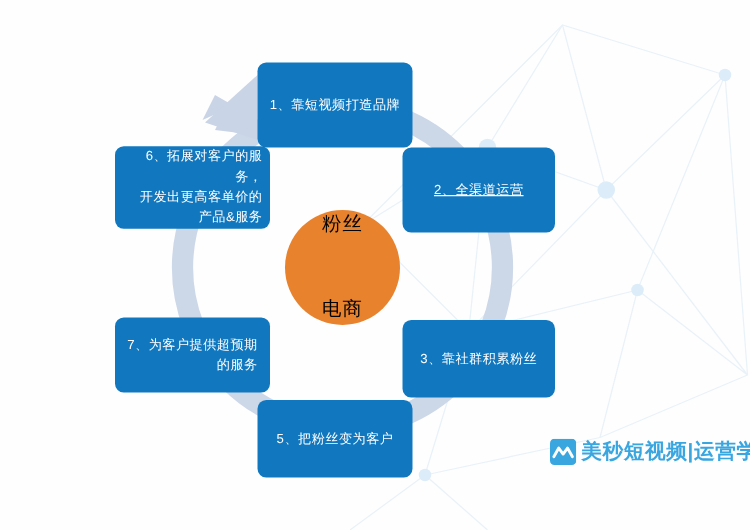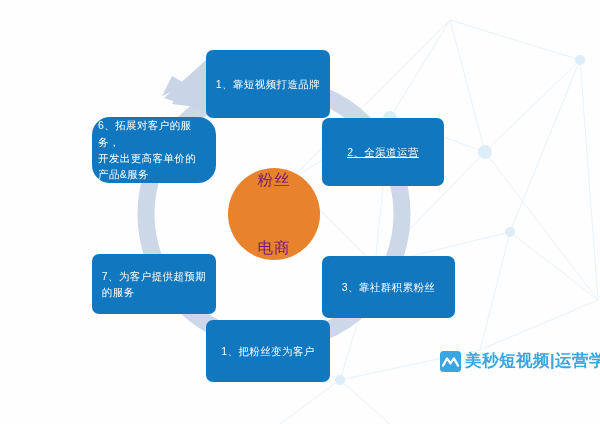--- a/index.html
+++ b/index.html
@@ -48,53 +48,53 @@
     left: 228px;
     top: 168px;
     width: 92px;
     height: 92px;
     border-radius: 50%;
     background: #e8822d;
     display: flex;
     flex-direction: column;
     align-items: center;
     justify-content: center;
-    color: #701a75;
+    color: #000000;
     font-size: 15.5px;
     line-height: 1.32;
     letter-spacing: 1px;
     text-align: center;
     gap: 48px;
   }
   #center-circle .cline { display: block; }
 
   
   .step-box {
     position: absolute;
     background: #1178bf;
     border-radius: 7px;
     color: #ffffff;
     display: flex;
     align-items: center;
     justify-content: center;
-    text-align: left;
+    text-align: right;
     font-size: 10.5px;
     line-height: 1.55;
     letter-spacing: 0.4px;
     padding: 20px 6px;
     box-sizing: border-box;
   }
   .step-box .txt { display: block; white-space: pre-line; }
 
   #box-1 { left: 206px; top: 50px;  width: 124px; height: 68px; }
   #box-2 { left: 322px; top: 118px; width: 122px; height: 68px; text-decoration: underline; }
-  #box-3 { left: 322px; top: 256px; width: 133px; height: 62px; }
+  #box-3 { left: 322px; top: 256px; width: 122px; height: 62px; }
   #box-4 { left: 206px; top: 320px; width: 124px; height: 62px; }
   #box-5 { left: 92px;  top: 254px; width: 124px; height: 60px; }
-  #box-6 { left: 92px;  top: 117px; width: 124px; height: 66px; border-radius: 18px; }
+  #box-6 { left: 92px;  top: 117px; width: 124px; height: 66px; }
 
   
   #logo {
     position: absolute;
     left: 440px;
     top: 350px;
     display: flex;
     align-items: center;
     gap: 4px;
   }
@@ -165,21 +165,21 @@
 
   <div class="step-box" id="box-2">
     <span class="txt">2、全渠道运营</span>
   </div>
 
   <div class="step-box" id="box-3">
     <span class="txt">3、靠社群积累粉丝</span>
   </div>
 
   <div class="step-box" id="box-4">
-    <span class="txt">1、把粉丝变为客户</span>
+    <span class="txt">5、把粉丝变为客户</span>
   </div>
 
   <div class="step-box" id="box-5">
     <span class="txt">7、为客户提供超预期
 的服务</span>
   </div>
 
   <div class="step-box" id="box-6">
     <span class="txt">6、拓展对客户的服务，
 开发出更高客单价的

